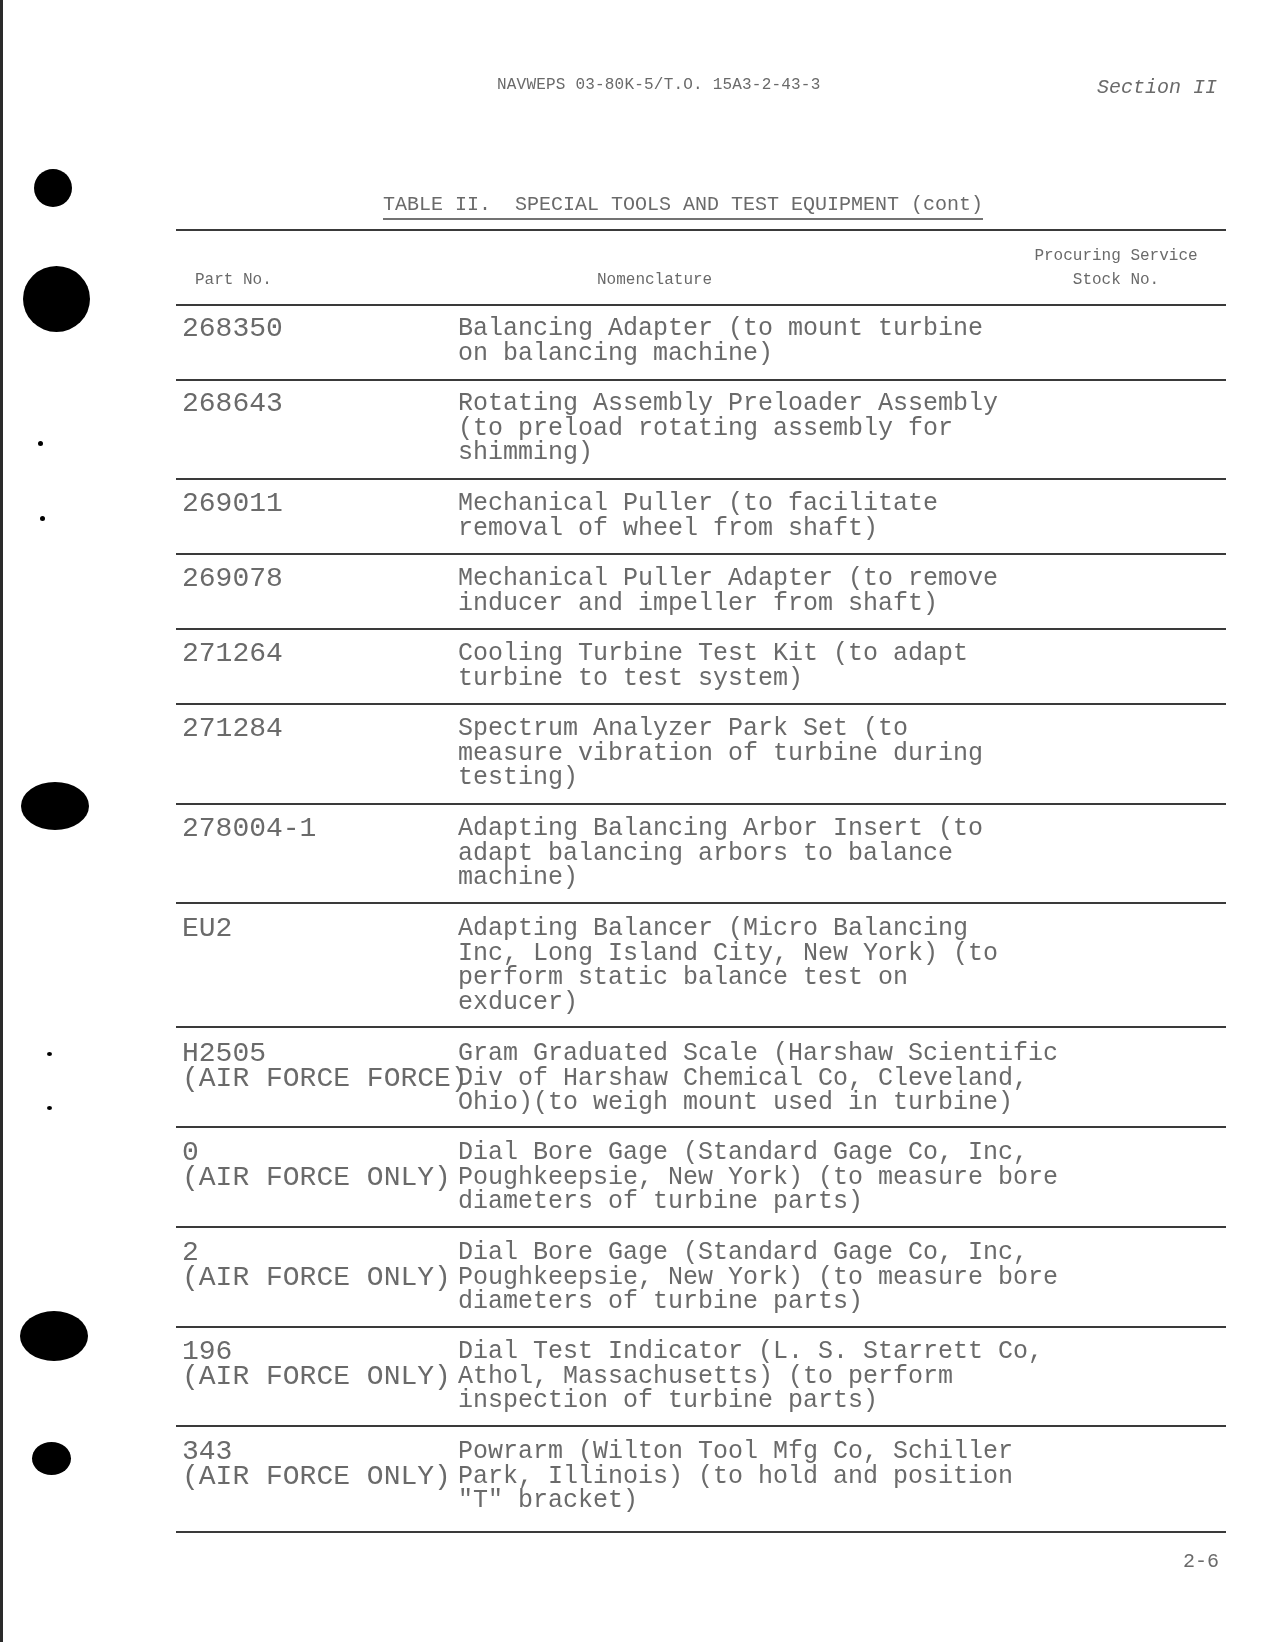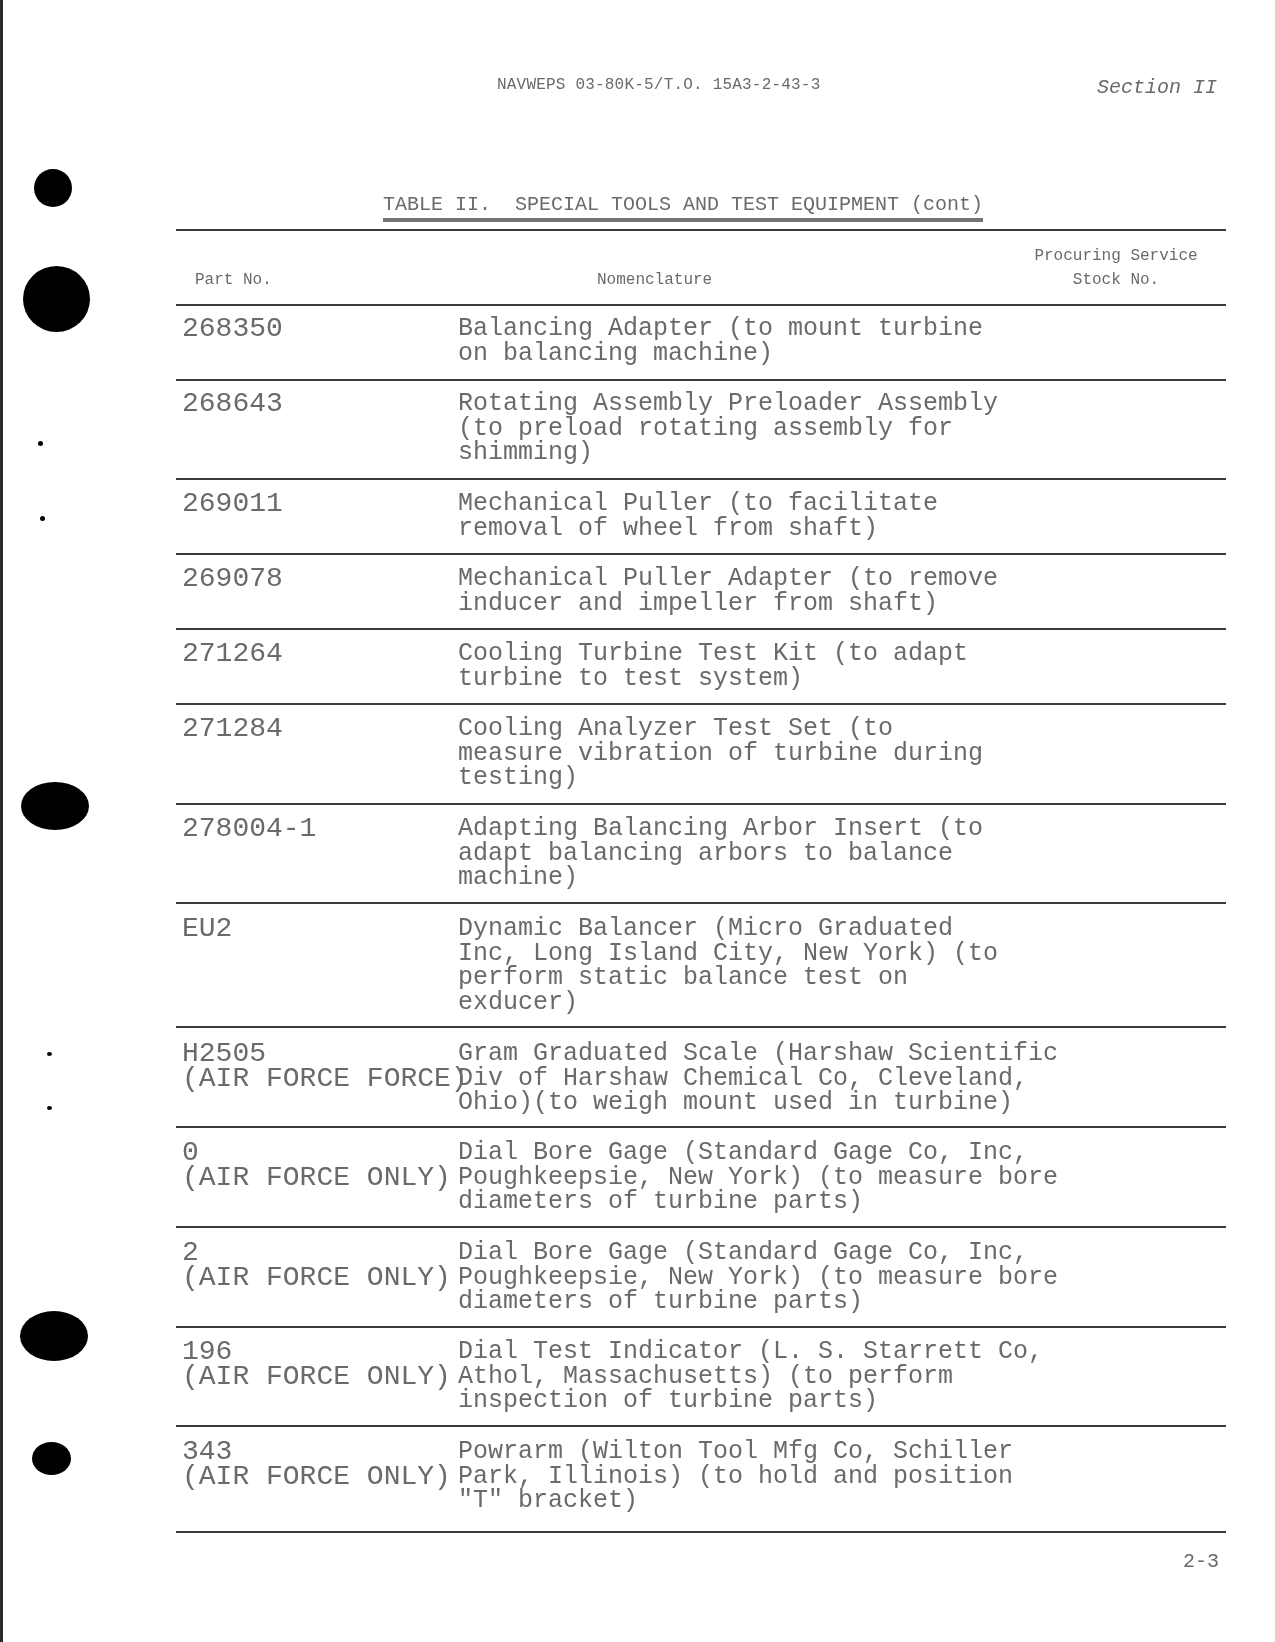--- a/index.html
+++ b/index.html
@@ -7,21 +7,21 @@
     width: 1275px; height: 1642px; position: relative; overflow: hidden;
     background: #ffffff; color: #6a6a6a;
     font-family: "Liberation Mono", "DejaVu Sans Mono", monospace;
   }
   .edge { position: absolute; left: 0; top: 0; width: 3px; height: 1642px; background: #2a2a2a; }
   .hole { position: absolute; background: #000; border-radius: 50%; }
   .header-code { position: absolute; left: 497px; top: 76px; font-size: 16px; letter-spacing: 0.2px; }
   .header-section { position: absolute; left: 1097px; top: 76px; font-size: 20px; font-style: italic; }
   .table-title {
     position: absolute; left: 383px; top: 193px; font-size: 20px;
-    border-bottom: 4px solid #737373; padding-bottom: 2px; white-space: pre;
+    border-bottom: 2px solid #737373; padding-bottom: 2px; white-space: pre;
   }
   .rule { position: absolute; left: 176px; width: 1050px; height: 0; border-top: 2px solid #3a3a3a; }
   .col-h { position: absolute; font-size: 16px; line-height: 24px; }
   .row { position: absolute; left: 176px; width: 1050px; }
   .part { position: absolute; left: 6px; top: 0; font-size: 28px; line-height: 24.5px; white-space: pre; }
   .nom { position: absolute; left: 282px; top: 0; font-size: 25px; line-height: 24.5px; white-space: pre; }
   .page-num { position: absolute; left: 1183px; top: 1550px; font-size: 20px; }
 </style>
 </head>
 <body>
@@ -83,37 +83,37 @@
 
 <div class="row" style="top:642px;">
   <div class="part">271264</div>
   <div class="nom">Cooling Turbine Test Kit (to adapt
 turbine to test system)</div>
 </div>
 <div class="rule" style="top:703px;"></div>
 
 <div class="row" style="top:717px;">
   <div class="part">271284</div>
-  <div class="nom">Cooling Analyzer Test Set (to
+  <div class="nom">Spectrum Analyzer Park Set (to
 measure vibration of turbine during
 testing)</div>
 </div>
 <div class="rule" style="top:803px;"></div>
 
 <div class="row" style="top:817px;">
   <div class="part">278004-1</div>
   <div class="nom">Adapting Balancing Arbor Insert (to
 adapt balancing arbors to balance
 machine)</div>
 </div>
 <div class="rule" style="top:902px;"></div>
 
 <div class="row" style="top:917px;">
   <div class="part">EU2</div>
-  <div class="nom">Dynamic Balancer (Micro Graduated
+  <div class="nom">Adapting Balancer (Micro Balancing
 Inc, Long Island City, New York) (to
 perform static balance test on
 exducer)</div>
 </div>
 <div class="rule" style="top:1026px;"></div>
 
 <div class="row" style="top:1042px;">
   <div class="part">H2505
 (AIR FORCE FORCE)</div>
   <div class="nom">Gram Graduated Scale (Harshaw Scientific
@@ -151,13 +151,13 @@
 
 <div class="row" style="top:1440px;">
   <div class="part">343
 (AIR FORCE ONLY)</div>
   <div class="nom">Powrarm (Wilton Tool Mfg Co, Schiller
 Park, Illinois) (to hold and position
 "T" bracket)</div>
 </div>
 <div class="rule" style="top:1531px;"></div>
 
-<div class="page-num">2-3</div>
+<div class="page-num">2-6</div>
 
 </body></html>

